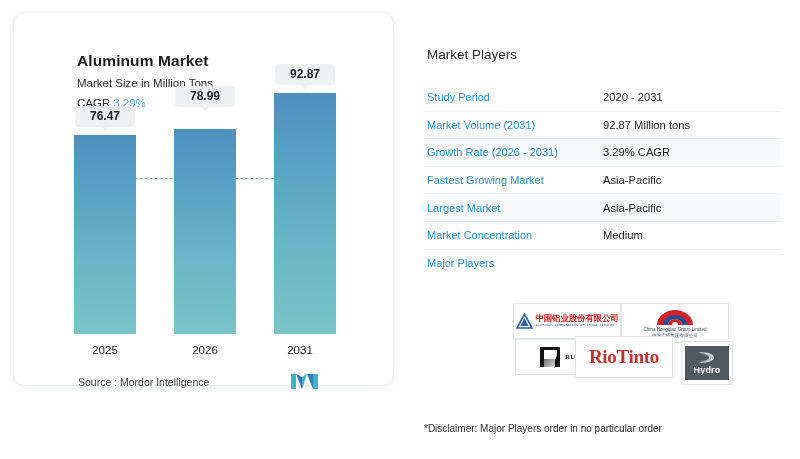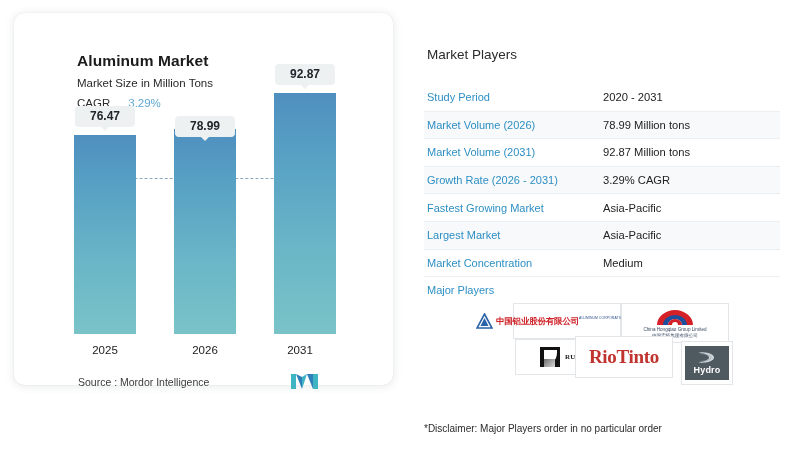--- a/index.html
+++ b/index.html
@@ -54,21 +54,21 @@
   .cagr-line {
     position: absolute;
     left: 63px;
     top: 84px;
     font-size: 11.5px;
     color: #2a2a2a;
     white-space: nowrap;
   }
   .cagr-value {
     color: #5fa8d3;
-    margin-left: 18px;
+    margin-left: 3px;
   }
 
   
   .plot {
     position: absolute;
     left: 0; top: 0;
     width: 379px; height: 372px;
   }
 
   .dash-line {
@@ -257,21 +257,21 @@
     gap: 1px;
   }
   .hydro-text {
     font-size: 9px;
     font-weight: bold;
     color: #ffffff;
     letter-spacing: 0.2px;
   }
 
   .chalco-wrap { display: flex; align-items: center; gap: 3px; padding: 0 2px; }
-  .chalco-texts { display: flex; line-height: 1.05; }
+  .chalco-texts { display: flex; flex-direction: column; line-height: 1.05; font-family: Liberation Mono, monospace; }
   .chalco-cn {
     font-size: 8.5px;
     font-weight: bold;
     color: #cf2127;
     letter-spacing: -0.2px;
     white-space: nowrap;
   }
   .chalco-en {
     font-size: 3.4px;
     color: #2b4f8a;
@@ -318,21 +318,21 @@
       <div id="bars">
           <div class="bar-group" style="left: 60px; width: 62px; height: 198.822px; bottom: 51px;">
             <div class="bar" style="width: 62px; height: 198.822px;"></div>
             <div class="bar-label">2025</div>
           </div>
           <div class="value-badge" style="width: 60px; left: 61px; bottom: 257.822px;">76.47</div>
           <div class="bar-group" style="left: 160px; width: 62px; height: 205.374px; bottom: 51px;">
             <div class="bar" style="width: 62px; height: 205.374px;"></div>
             <div class="bar-label">2026</div>
           </div>
-          <div class="value-badge" style="width: 60px; left: 161px; bottom: 248px;">78.99</div>
+          <div class="value-badge" style="width: 60px; left: 161px; bottom: 278px;">78.99</div>
           <div class="bar-group" style="left: 260px; width: 52px; height: 241.462px; bottom: 51px;">
             <div class="bar" style="width: 62px; height: 241.462px;"></div>
             <div class="bar-label">2031</div>
           </div>
           <div class="value-badge" style="width: 60px; left: 261px; bottom: 300.462px;">92.87</div>
         </div>
     </div>
 
     <div class="source-text">Source :  Mordor Intelligence</div>
 
@@ -346,24 +346,20 @@
       </svg>
     </div>
   </div>
 
   <div class="overview-title">Market Players</div>
 
   <div class="table" id="overview-table">
       <div class="trow">
         <div class="tkey">Study Period</div>
         <div class="tval">2020 - 2031</div>
-      </div>
-      <div class="trow alt">
-        <div class="tkey">Market Volume (2026)</div>
-        <div class="tval">78.99 Million tons</div>
       </div>
       <div class="trow">
         <div class="tkey">Market Volume (2031)</div>
         <div class="tval">92.87 Million tons</div>
       </div>
       <div class="trow alt">
         <div class="tkey">Growth Rate (2026 - 2031)</div>
         <div class="tval">3.29% CAGR</div>
       </div>
       <div class="trow">

